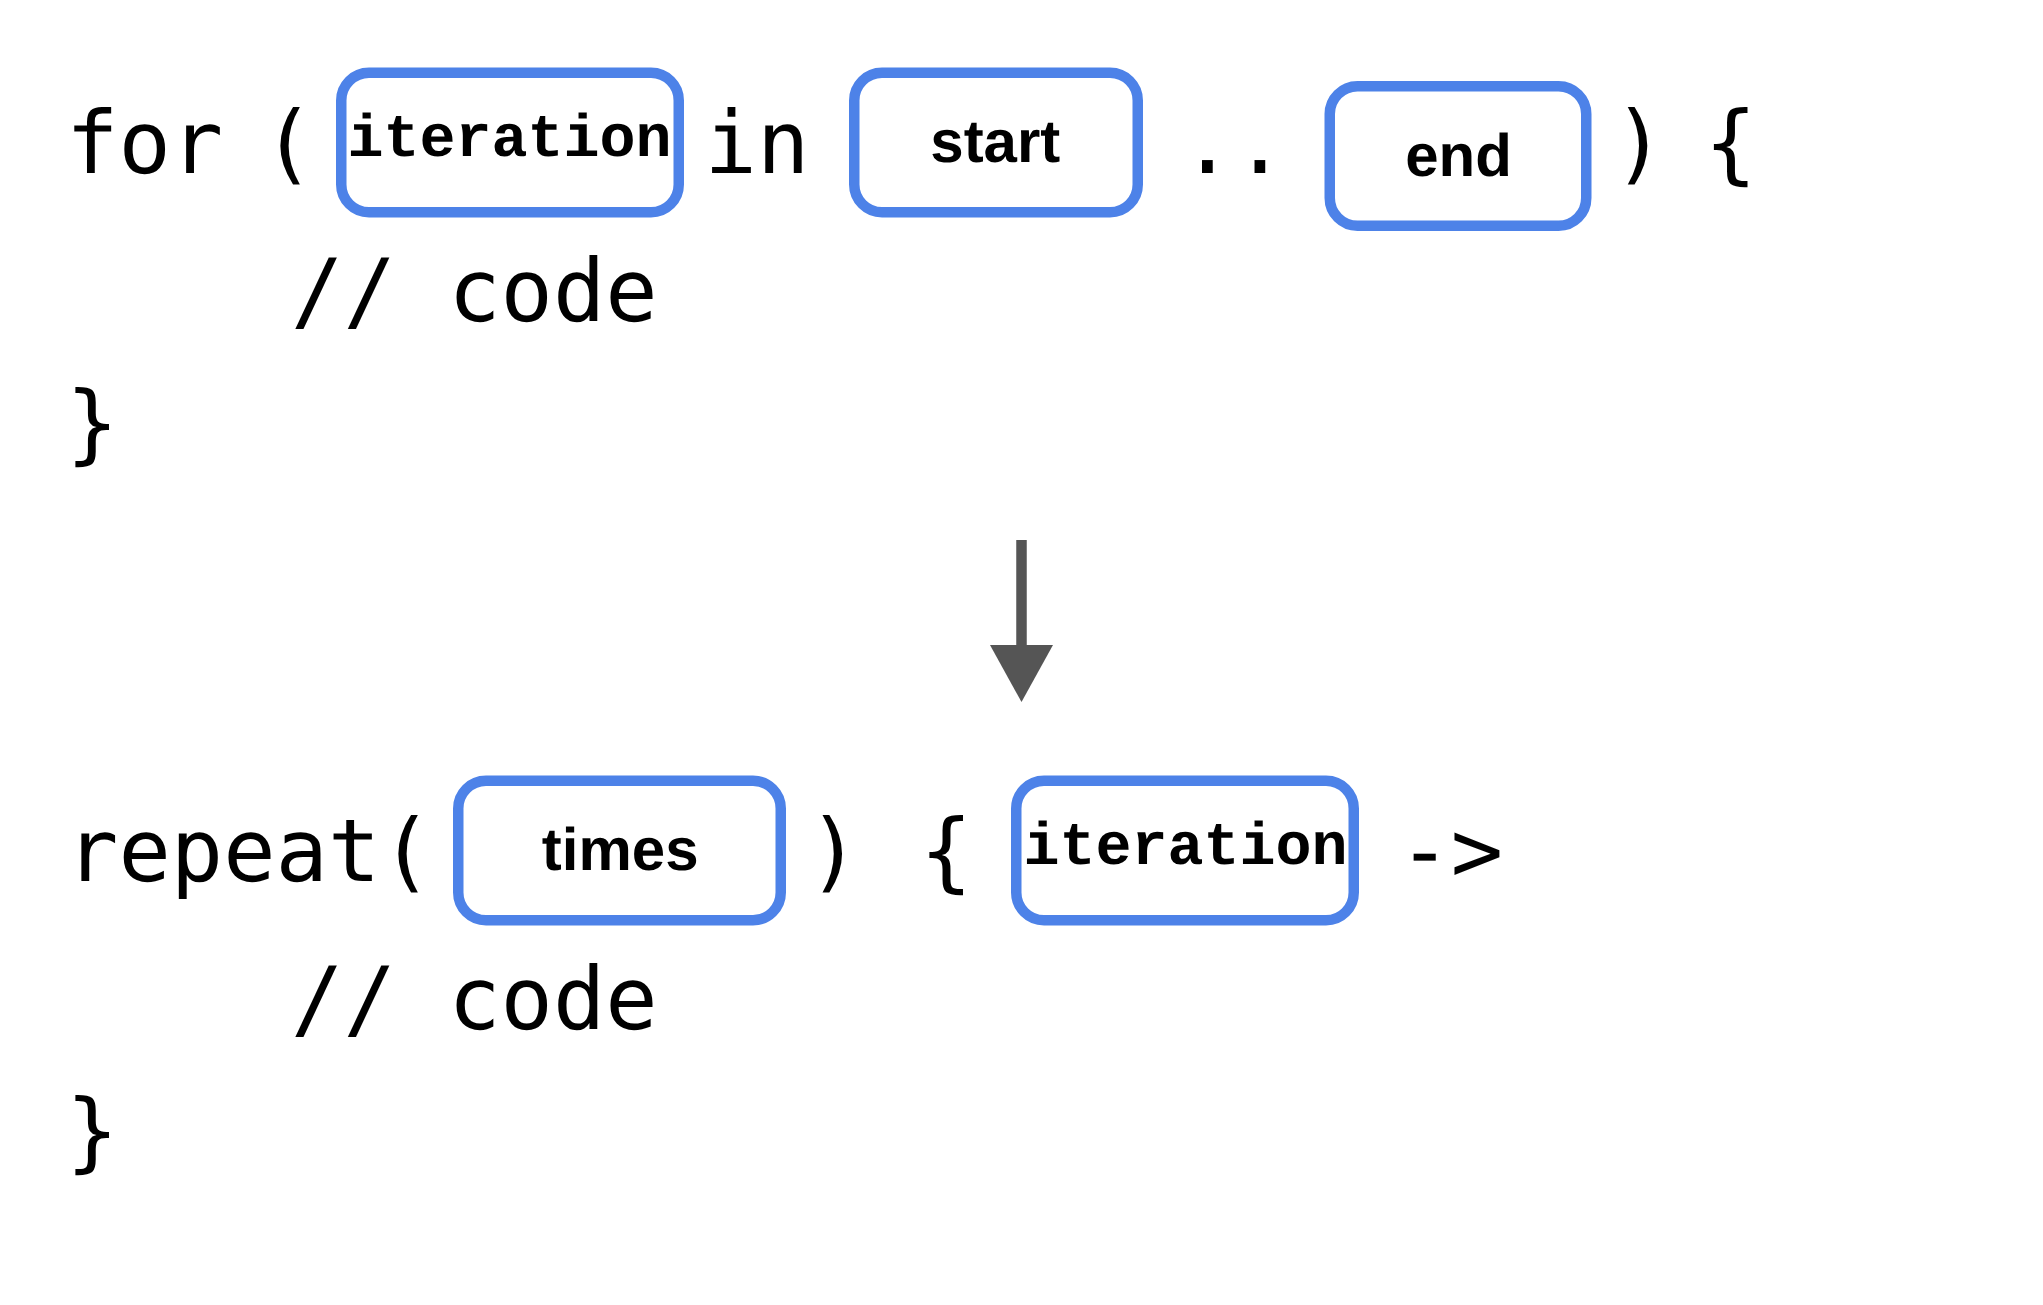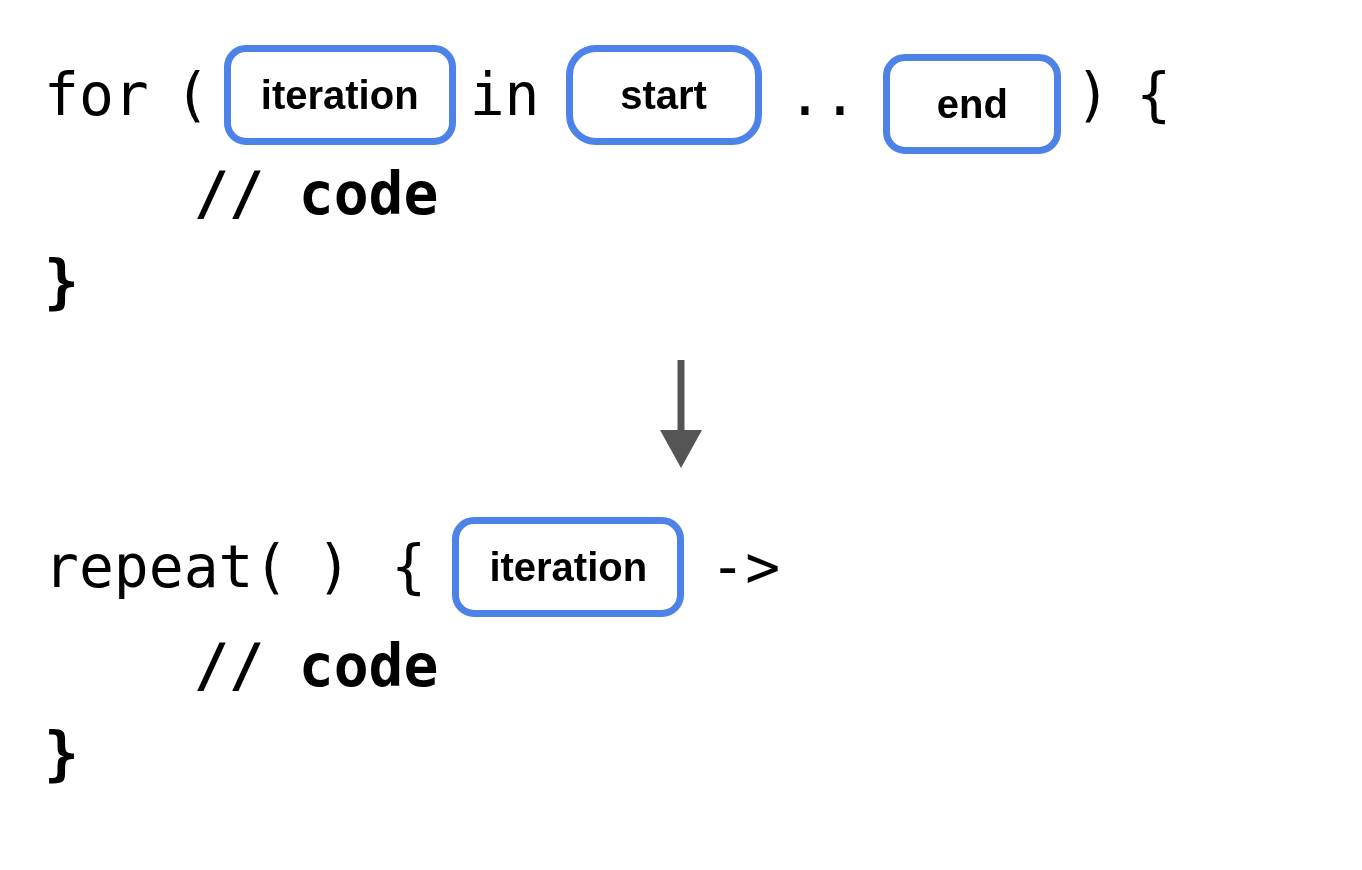--- a/index.html
+++ b/index.html
@@ -31,21 +31,21 @@
   #block-after  { top: 512px; }
 
   .code-line {
     display: flex;
     align-items: center;
     height: 110px;
     padding-left: 44px;
     box-sizing: border-box;
     white-space: pre;
   }
-  .code-line.tight { height: 88px; font-weight: bold; }
+  .code-line.tight { height: 88px; }
 
   .mono {
     font-family: "DejaVu Sans Mono", monospace;
     font-size: 58px;
     line-height: 1;
     color: #000000;
     letter-spacing: 0;
     white-space: pre;
   }
 
@@ -60,22 +60,22 @@
     background: #ffffff;
     height: 100px;
     padding: 0 18px;
     font-family: "Liberation Sans", sans-serif;
     font-weight: bold;
     font-size: 40px;
     color: #000000;
     line-height: 1;
     white-space: nowrap;
   }
-  .chip.w-iteration { width: 232px; }
-  .chip.w-start     { width: 196px; border-radius: 30px; }
+  .chip.w-iteration { width: 232px; font-family: Liberation Mono, monospace; }
+  .chip.w-start     { width: 196px; }
   .chip.w-end       { width: 178px; margin-top: 17px; }
   .chip.w-times     { width: 222px; }
 
   
   .arrow-wrap {
     position: absolute;
     left: 646px;
     top: 358px;
     width: 70px;
     height: 112px;
@@ -128,20 +128,21 @@
       <line x1="35" y1="2" x2="35" y2="82" stroke="#555555" stroke-width="7"></line>
       <polygon points="35,110 14,72 56,72" fill="#555555"></polygon>
     </svg>
   </div>
 
   <div class="code-block" id="block-after">
 
     <div class="code-line">
       <span class="mono">repeat(</span>
       <span class="gap-sm"></span>
+      <span class="chip w-times">times</span>
       <span class="gap-sm"></span>
       <span class="mono">)</span>
       <span class="gap-lg"></span>
       <span class="mono">{</span>
       <span class="gap-md"></span>
       <span class="chip w-iteration">iteration</span>
       <span class="gap-md"></span>
       <span class="mono">-&gt;</span>
     </div>
 

